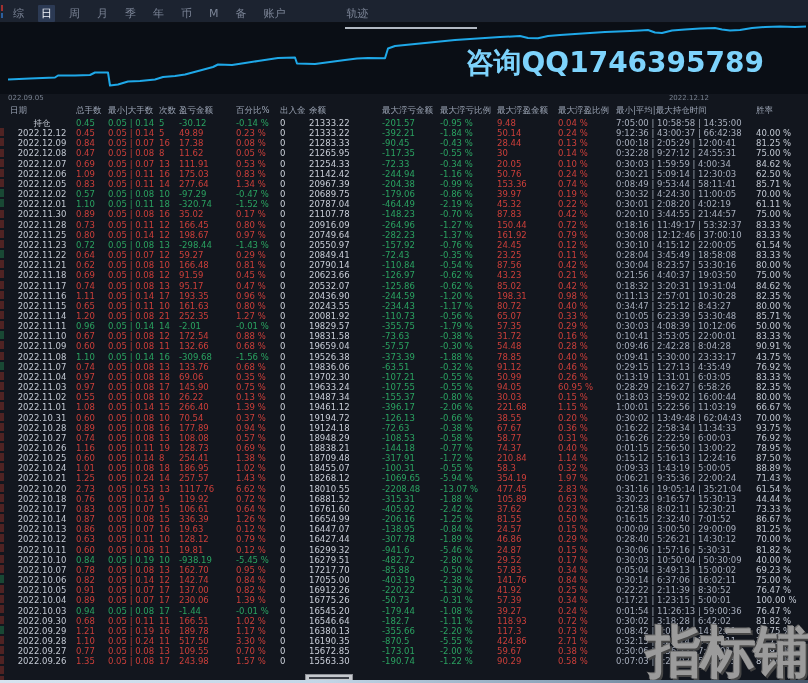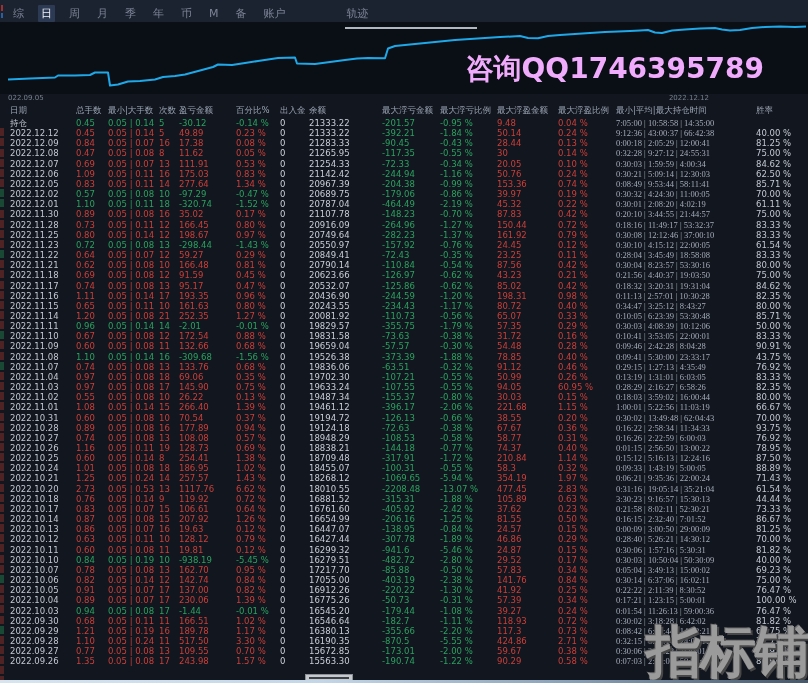--- a/index.html
+++ b/index.html
@@ -10,32 +10,32 @@
            border-bottom:1px solid #0c0f15;display:flex;align-items:center;padding-left:10px;box-sizing:border-box;}
   .menu-item{color:#7b8496;font-size:11px;margin-right:11px;padding:2px 3px;cursor:default;white-space:nowrap;}
   .menu-item.sel{background:#2c3a54;color:#eef2f8;border-radius:1px;}
   .menu-item.gap{margin-left:44px;}
   .edge-ticks-top{position:absolute;left:1px;top:5px;width:2px;height:6px;background:#a03030;}
   .edge-ticks-top2{position:absolute;left:1px;top:13px;width:2px;height:5px;background:#2d5f9e;}
   
   .chart{position:absolute;left:0;top:23px;width:808px;height:71px;background:#0a0e15;}
   .chart svg{position:absolute;left:0;top:0;}
   .chart-topline{position:absolute;left:345px;top:4px;width:132px;height:2px;background:#cfd6e0;opacity:.85;}
-  .qq-overlay{position:absolute;right:44px;top:27px;font-size:28px;font-weight:bold;color:#f0abfc;
+  .qq-overlay{position:absolute;right:44px;top:21px;font-size:28px;font-weight:bold;color:#7dd3fc;
               letter-spacing:0px;white-space:nowrap;}
   .chart-dates{position:absolute;left:0;top:94px;width:719px;height:9px;font-size:7px;color:#77808f;}
   .chart-date-start{position:absolute;left:8px;top:0;}
   .chart-date-end{position:absolute;right:10px;top:0;}
   
   table{position:absolute;left:8px;top:103px;width:800px;border-collapse:collapse;table-layout:fixed;}
   th{font-size:8.5px;font-weight:normal;color:#9ba4b4;text-align:left;height:15px;padding:0 0 0 2px;
      white-space:nowrap;overflow:hidden;}
   td{font-size:8.5px;height:10.15px;line-height:10.15px;padding:0 0 0 2px;white-space:nowrap;overflow:hidden;}
-  .c-date{color:#c2c8d2;} .c-io{color:#ccd1da;} .c-bal{color:#c9ced8;}
-  .c-time{color:#a6adbb;font-family:Liberation Serif, serif;} .c-win{color:#c2c8d2;}
+  .c-date{color:#c2c8d2;text-align:center;} .c-io{color:#ccd1da;} .c-bal{color:#c9ced8;}
+  .c-time{color:#a6adbb;} .c-win{color:#c2c8d2;}
   .r{color:#cc3f3a;} .g{color:#2aa261;}
   
   .edge{position:absolute;left:0;top:0;width:5px;height:683px;}
   .edge .d{position:absolute;left:0;width:4px;height:8px;opacity:.5;}
   
   .watermark{position:absolute;right:0px;bottom:-8px;font-size:56px;font-weight:900;color:#9b9b9b;
              text-shadow:2px 2px 0 #474747, -1px -1px 0 #6e6e6e;letter-spacing:-2px;white-space:nowrap;}
   
   .bottom-strip{position:absolute;left:0;bottom:0;width:808px;height:3px;
       background:linear-gradient(90deg,#d7e4f0 0%,#c3d6e7 40%,#8aa2b8 70%,#46586c 100%);}
@@ -725,21 +725,21 @@
           <td class="r">37.62</td>
           <td class="r">0.23 %</td>
           <td class="c-time">0:21:58 | 8:02:11 | 52:30:21</td>
           <td class="c-win">73.33 %</td>
         </tr>
         <tr>
           <td class="c-date">2022.10.14</td>
           <td class="r">0.87</td>
           <td class="r">0.05 | 0.08</td>
           <td class="r">15</td>
-          <td class="r">207.92</td>
+          <td class="r">336.39</td>
           <td class="r">1.26 %</td>
           <td class="c-io">0</td>
           <td class="c-bal">16654.99</td>
           <td class="g">-206.16</td>
           <td class="g">-1.25 %</td>
           <td class="r">81.55</td>
           <td class="r">0.50 %</td>
           <td class="c-time">0:16:15 | 2:32:40 | 7:01:52</td>
           <td class="c-win">86.67 %</td>
         </tr>

